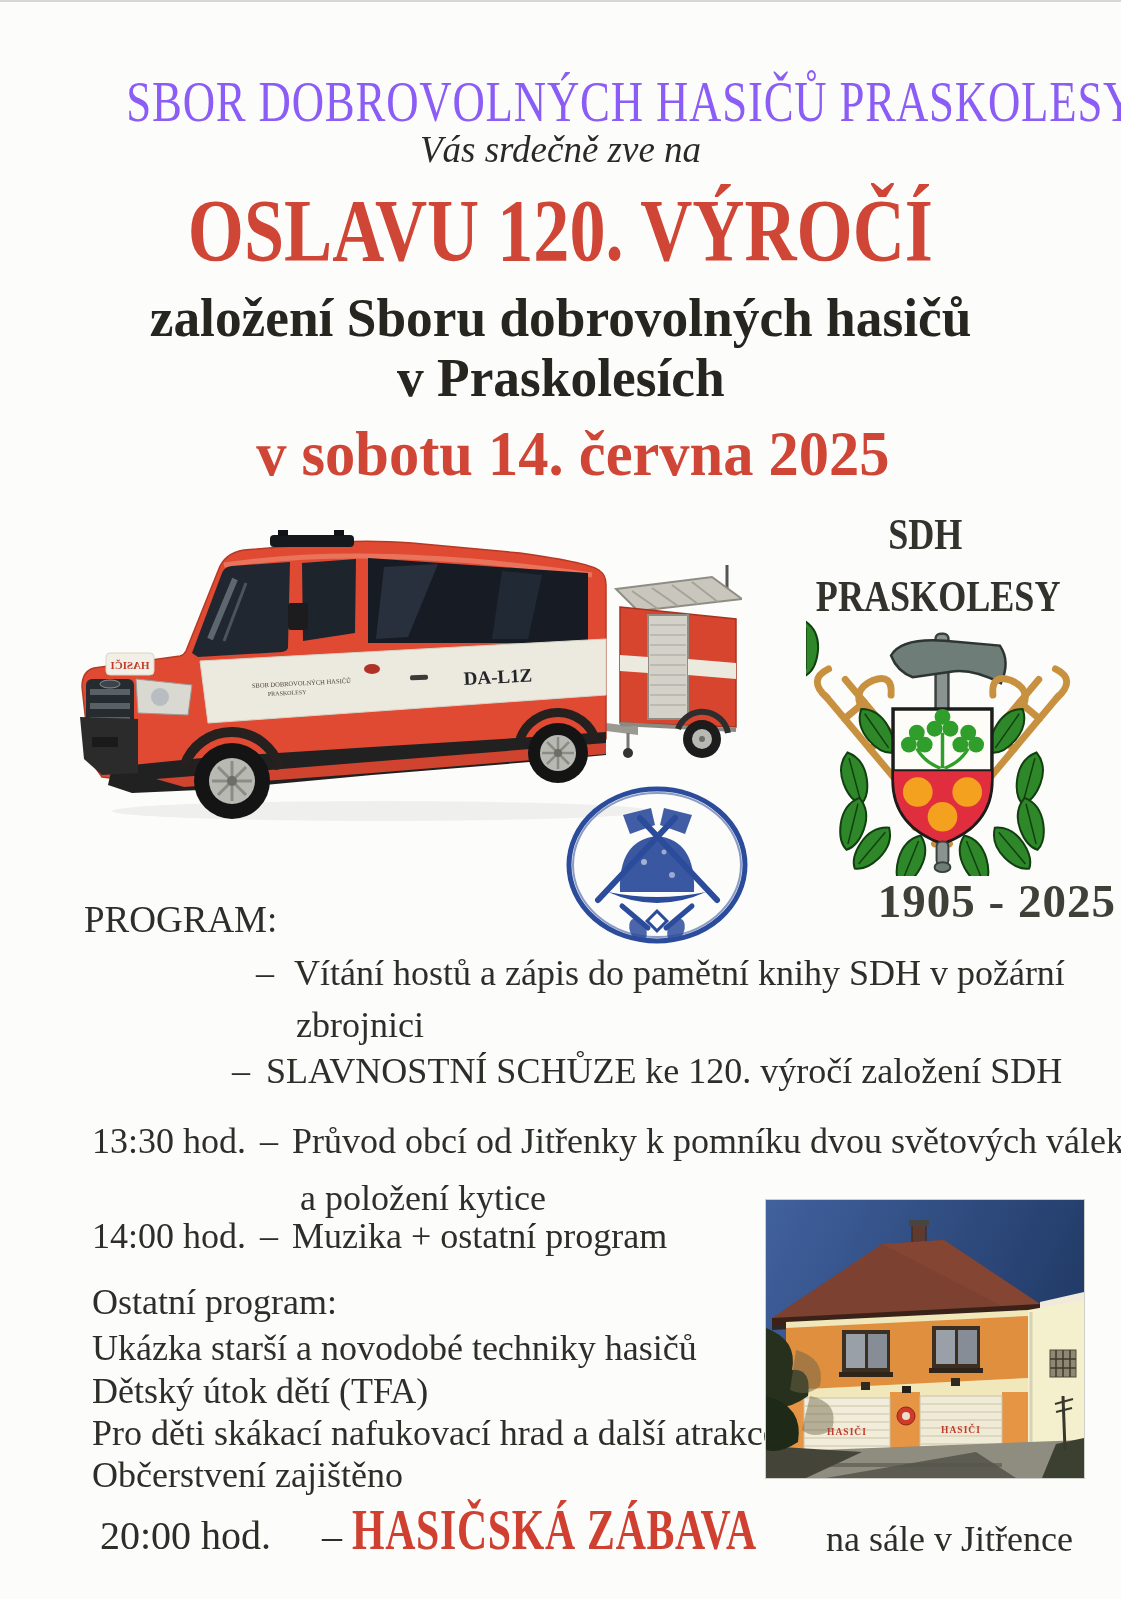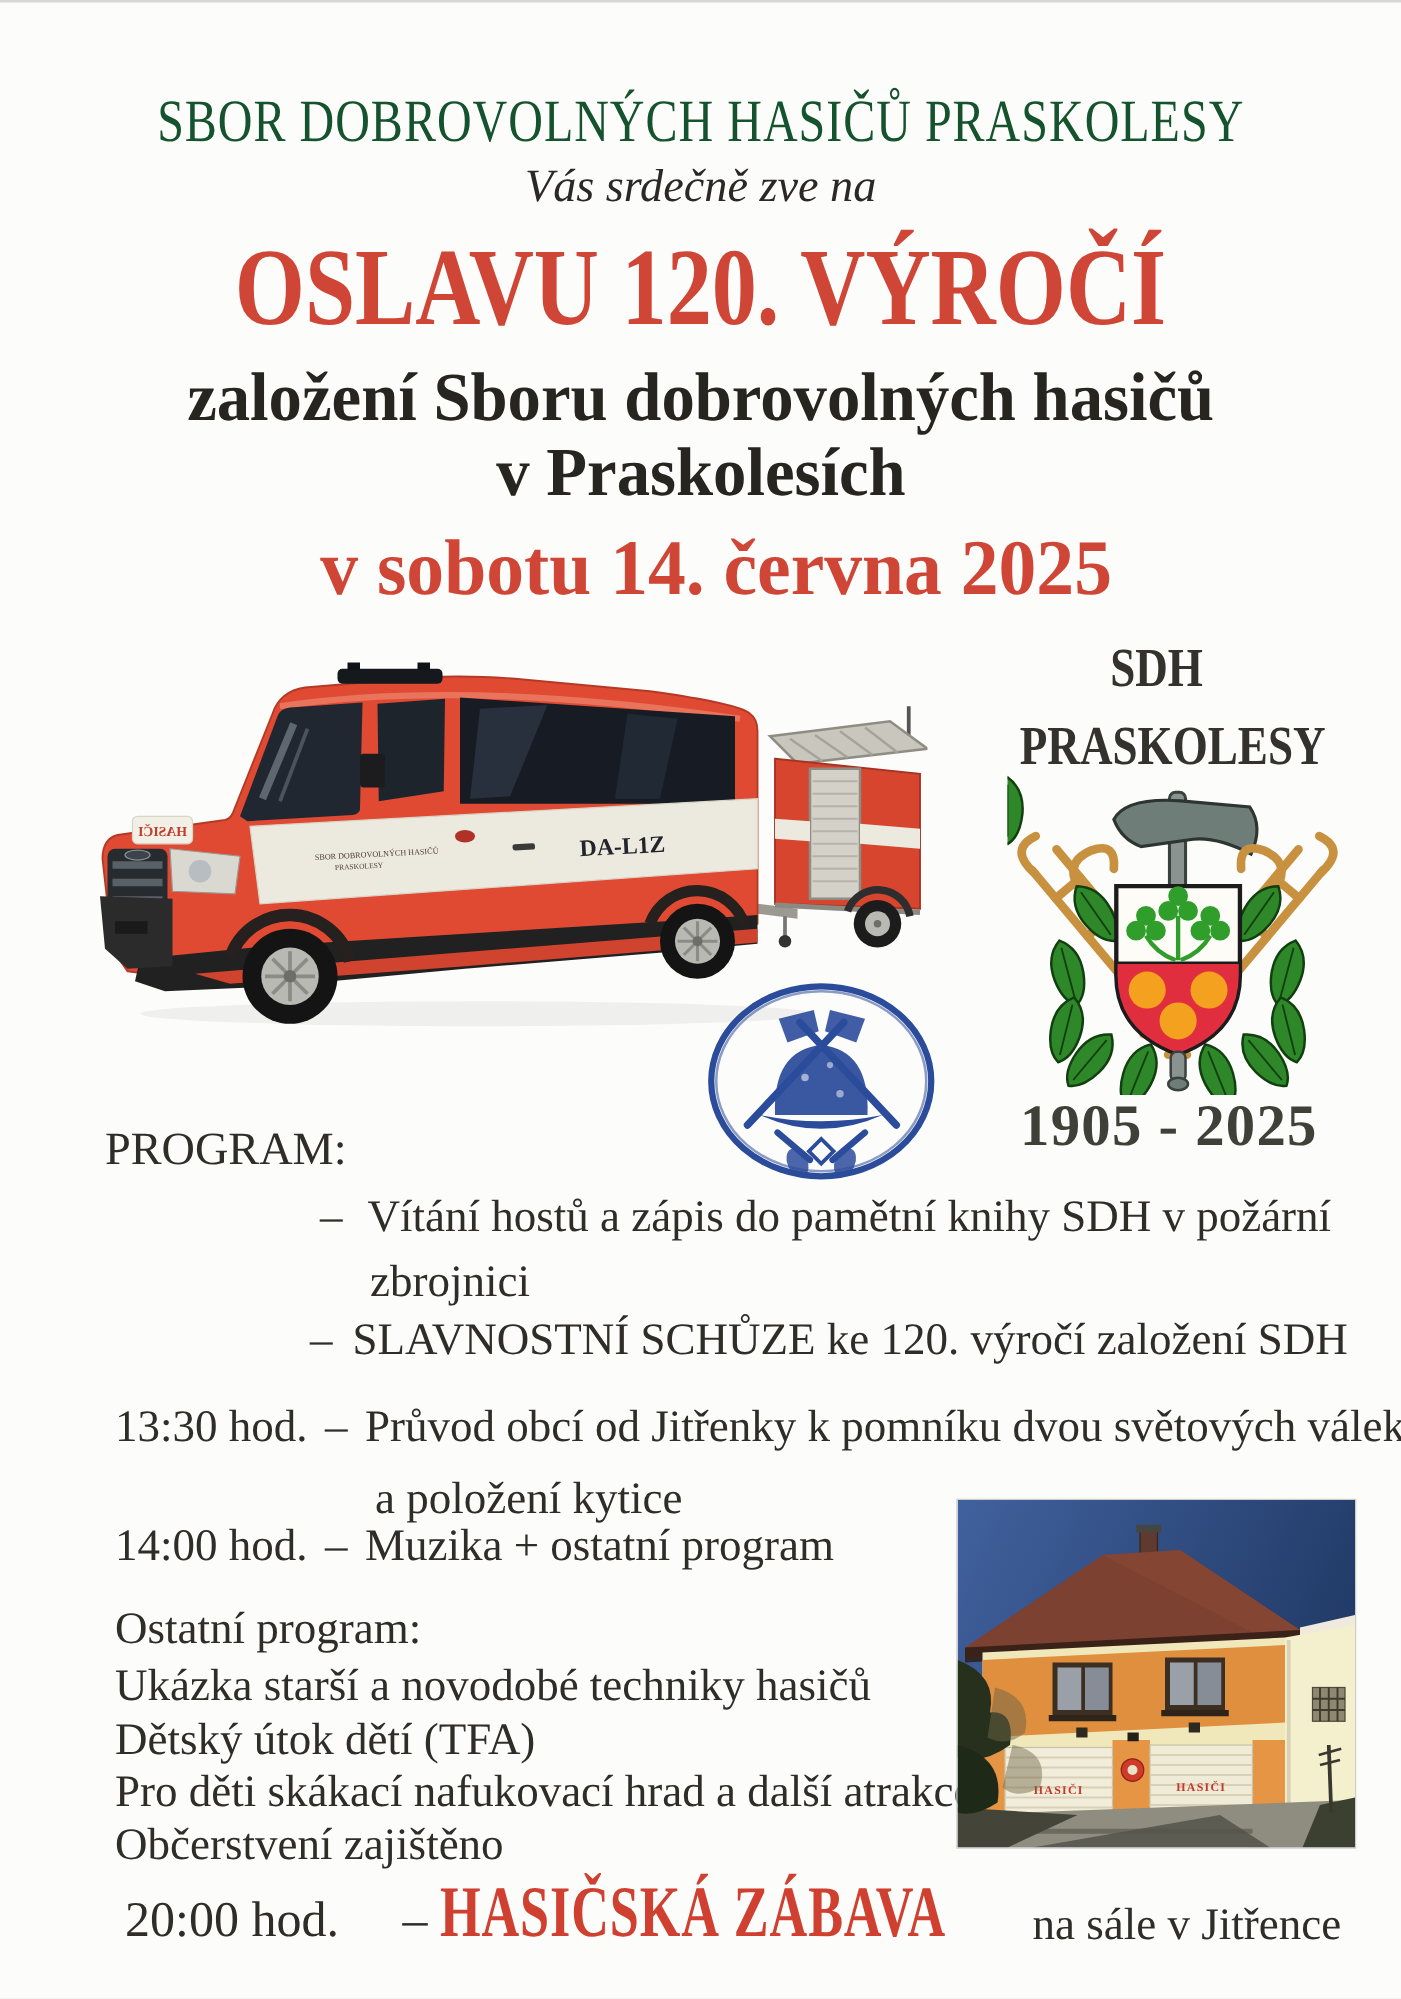--- a/index.html
+++ b/index.html
@@ -6,32 +6,32 @@
   .poster{
     position:relative;width:1121px;height:1599px;margin:0 auto;
     background:#fcfcfa;overflow:hidden;
     font-family:"Liberation Serif","DejaVu Serif",serif;
     color:#2e2d28;
   }
   .scanline{position:absolute;left:0;top:0;width:100%;height:2px;background:#c6c6c1;opacity:.7;}
   .abs{position:absolute;white-space:nowrap;}
   .centerrow{position:absolute;left:0;right:0;text-align:center;white-space:nowrap;}
   .cx{display:inline-block;transform-origin:center;}
-  .org-line{top:70px;font-size:48px;letter-spacing:1px;color:#14532d;}
+  .org-line{top:70px;font-size:56px;letter-spacing:1px;color:#8b5cf6;}
   .org-line .cx{transform:scaleX(.80);}
   .invite-line{top:128px;font-size:37px;font-style:italic;color:#2a2925;}
   .main-title{top:180px;font-size:88px;font-weight:bold;color:#d04636;}
   .main-title .cx{transform:scaleX(.82);}
   .sub-title{font-size:55px;font-weight:bold;color:#26251f;}
   .sub-title .cx{transform:scaleX(.97);}
   .date-line{top:418px;font-size:63px;font-weight:bold;color:#d04636;padding-left:25px;}
   .date-line .cx{transform:scaleX(.96);}
   .sdh-block{left:789px;top:504px;width:272px;text-align:center;font-size:44px;font-weight:bold;color:#33322c;line-height:62px;}
   .sdh-block .cx{transform:scaleX(.82);}
-  .years{left:816px;top:874px;width:300px;text-align:left;font-size:47px;font-weight:bold;color:#3f4138;letter-spacing:1px;}
+  .years{left:816px;top:874px;width:300px;text-align:right;font-size:47px;font-weight:bold;color:#3f4138;letter-spacing:1px;}
   .body-t{font-size:36px;color:#2e2d28;}
   .dash-gap{margin-left:20px;}
   .sep-gap{margin:0 14px;}
   .footer-time{left:100px;top:1512px;font-size:40px;}
   .footer-sep{left:322px;top:1512px;font-size:40px;}
   .footer-red{left:352px;top:1496px;font-size:58px;font-weight:bold;color:#cf4030;letter-spacing:1px;transform:scaleX(.72);transform-origin:left center;}
   .footer-suffix{left:826px;top:1518px;font-size:36px;}
   .photo{outline:1px solid #cfcfca;}
   svg text{font-family:"Liberation Serif","DejaVu Serif",serif;}
 </style>
@@ -232,21 +232,21 @@
     <ellipse cx="116" cy="150" rx="8" ry="12" fill="#2b4b9b" opacity="0.85" transform="rotate(25 116 150)"></ellipse>
   </svg>
 
   <div class="abs body-t" style="left:256px;top:952px;">
     <span>–</span><span class="dash-gap">Vítání hostů a zápis do pamětní knihy SDH v požární</span>
   </div>
 
   <div class="abs body-t" style="left:84px;top:898px;font-size:37px;">PROGRAM:</div>
   <div class="abs body-t" style="left:296px;top:1004px;">zbrojnici</div>
 
-  <div class="abs body-t" style="left:232px;top:1050px;margin-left:16px;">
+  <div class="abs body-t" style="left:232px;top:1050px;">
     <span>–</span><span class="dash-gap" style="margin-left:16px;">SLAVNOSTNÍ SCHŮZE ke 120. výročí založení SDH</span>
   </div>
 
   <div class="abs body-t" style="left:92px;top:1120px;">
     <span>13:30 hod.</span><span class="sep-gap">–</span><span>Průvod obcí od Jitřenky k pomníku dvou světových válek</span>
   </div>
   <div class="abs body-t" style="left:300px;top:1177px;">a položení kytice</div>
 
   <div class="abs body-t" style="left:92px;top:1215px;">
     <span>14:00 hod.</span><span class="sep-gap">–</span><span>Muzika + ostatní program</span>

